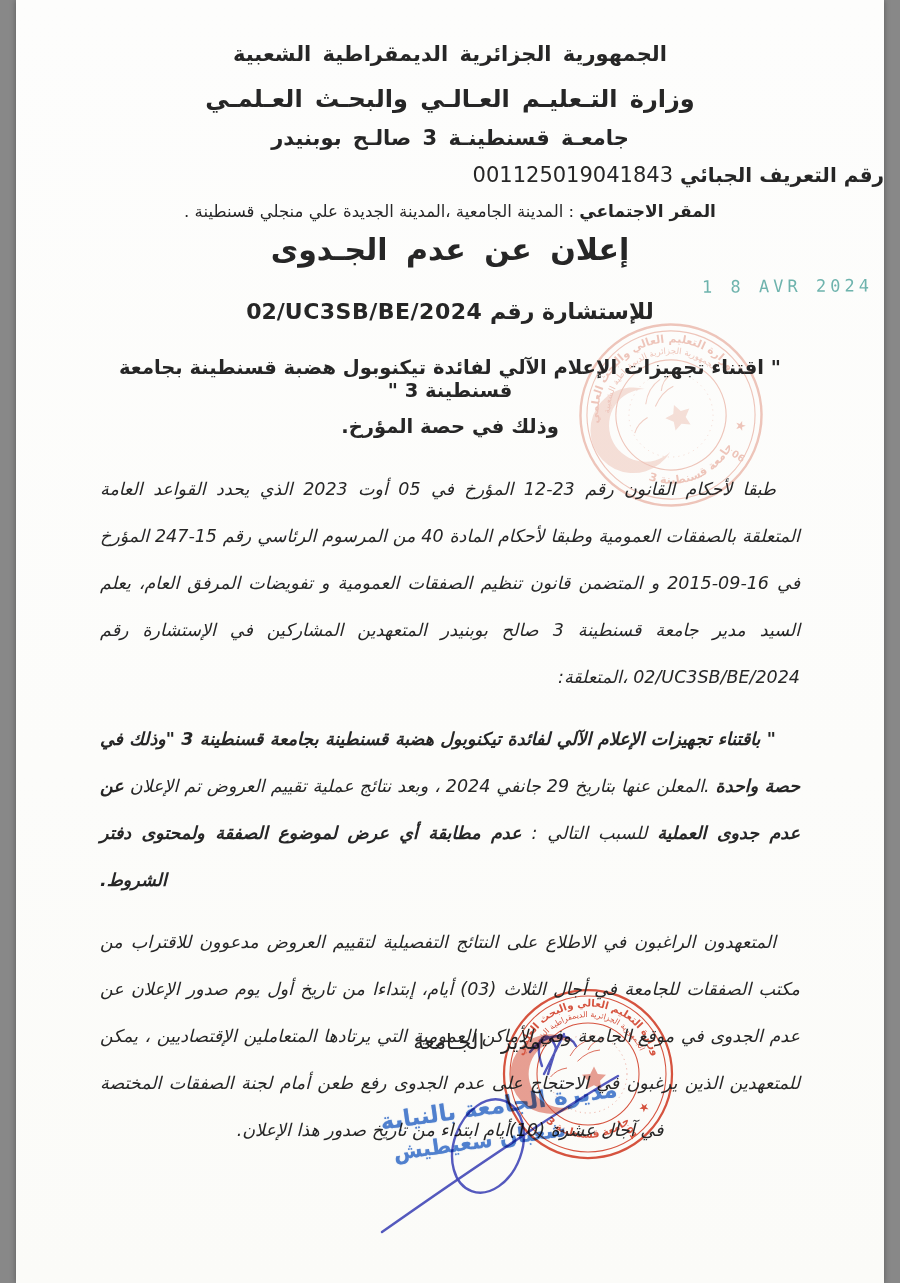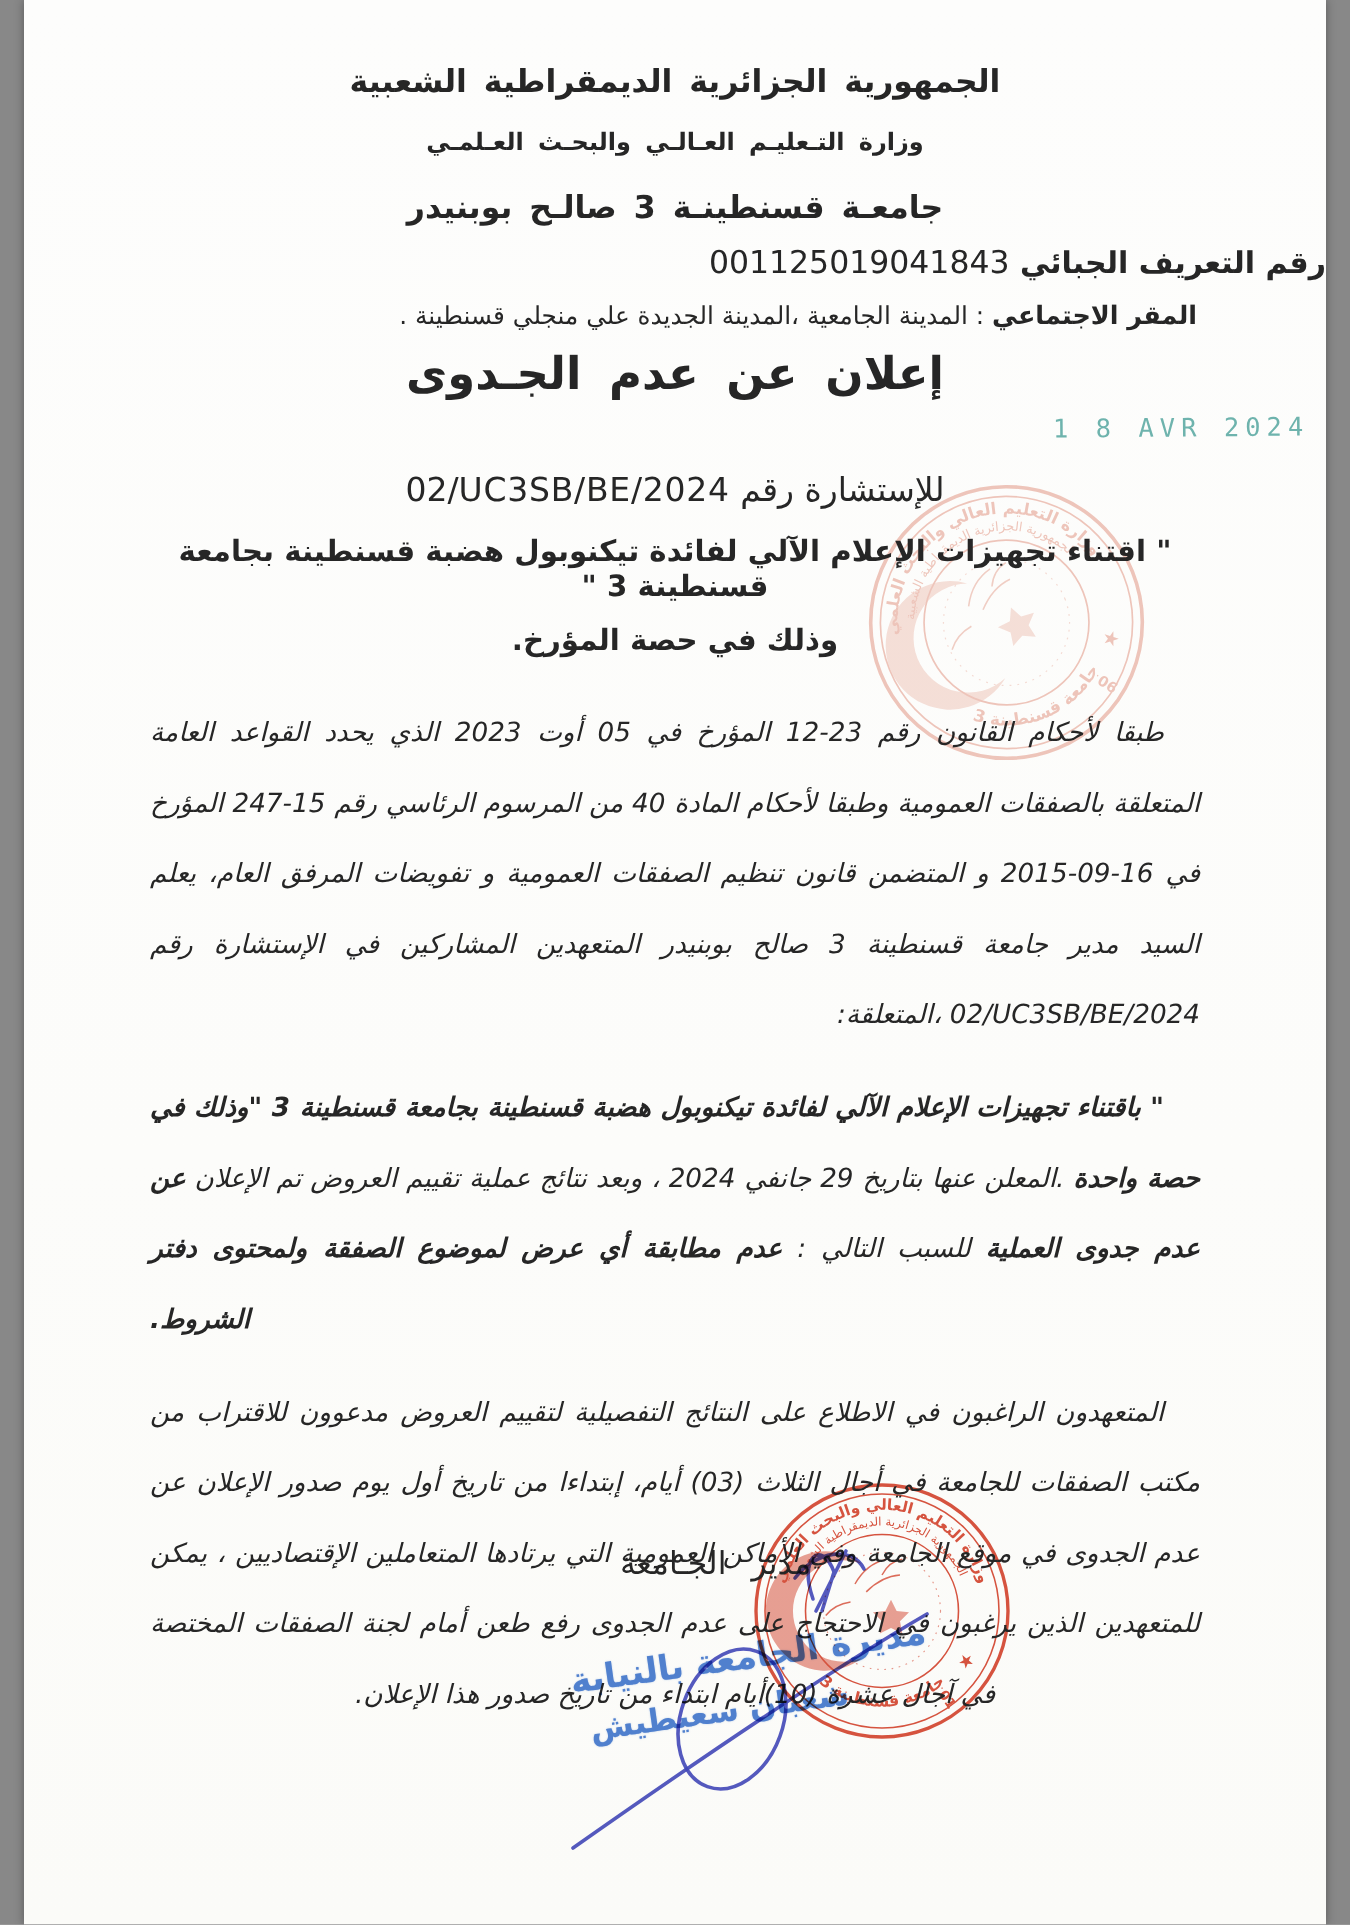--- a/index.html
+++ b/index.html
@@ -12,30 +12,30 @@
   }
   html,body{margin:0;padding:0;background:#888;}
   .page{
     position:relative;width:868px;height:1283px;margin:0 auto;
     background:linear-gradient(180deg,#fdfdfc 0%,#fcfcfa 60%,#fbfbf8 100%);
     font-family:"DejaVu Sans",sans-serif;color:var(--text-ink);
     overflow:hidden;box-shadow:0 0 6px rgba(0,0,0,.35);
   }
   .hdr{position:absolute;left:0;right:0;text-align:center;direction:rtl;font-weight:bold;white-space:nowrap;}
   .l1{top:42px;font-size:21px;word-spacing:4px;}
-  .l2{top:85px;font-size:16px;word-spacing:4px;}
+  .l2{top:85px;font-size:24px;word-spacing:4px;}
   .l3{top:126px;font-size:21px;word-spacing:4px;text-align:center;}
   .l4{top:163px;font-size:20px;text-align:right;}
   .l4 .num{font-weight:normal;font-size:21px;letter-spacing:1px;}
-  .l5{top:201px;font-size:16.5px;text-align:right;padding:0 86px;font-weight:normal;}
+  .l5{top:201px;font-size:16.5px;text-align:center;padding:0 86px;font-weight:normal;}
   .l5 .b{font-weight:bold;font-size:17px;}
   .title{position:absolute;top:232px;left:0;right:0;text-align:center;direction:rtl;
          font-size:30px;font-weight:bold;word-spacing:8px;letter-spacing:0.5px;}
-  .ref{position:absolute;top:315px;left:0;right:0;text-align:center;direction:rtl;
-       font-size:22px;font-weight:normal;}
+  .ref{position:absolute;top:299px;left:0;right:0;text-align:center;direction:rtl;
+       font-size:22px;font-weight:bold;}
   .refnum{unicode-bidi:embed;letter-spacing:0.5px;}
   .subj{position:absolute;left:60px;right:60px;text-align:center;direction:rtl;
         font-size:19.5px;font-weight:bold;z-index:3;}
   .subj1{top:356px;}
   .subj2{top:415px;}
   .body{position:absolute;top:466px;left:84px;right:84px;direction:rtl;
         text-align:justify;font-size:17.5px;line-height:47px;z-index:3;font-style:italic;}
   .body p{margin:0 0 15px;text-indent:24px;}
   .p2{text-align-last:left;}
   .p3{text-align-last:center;}

